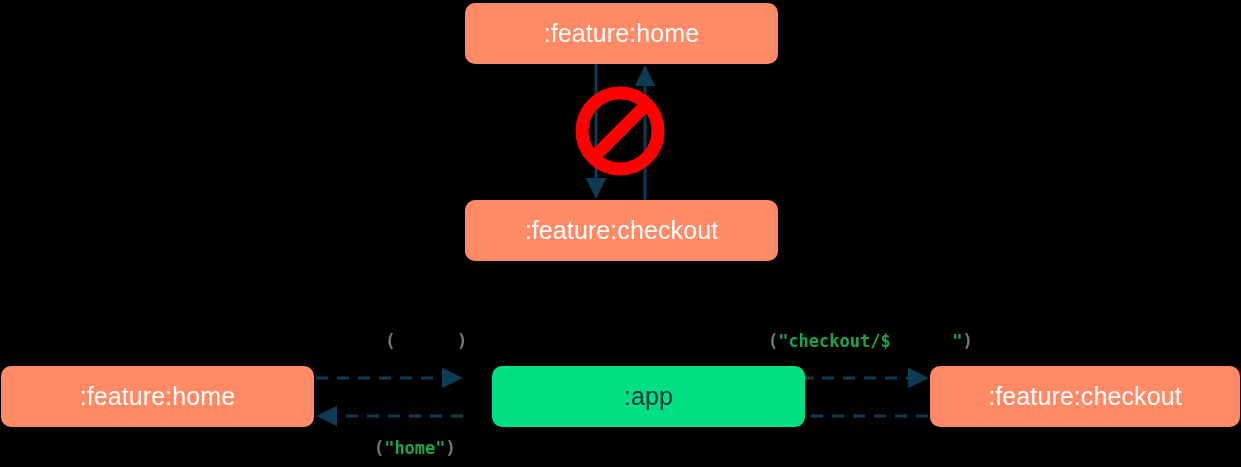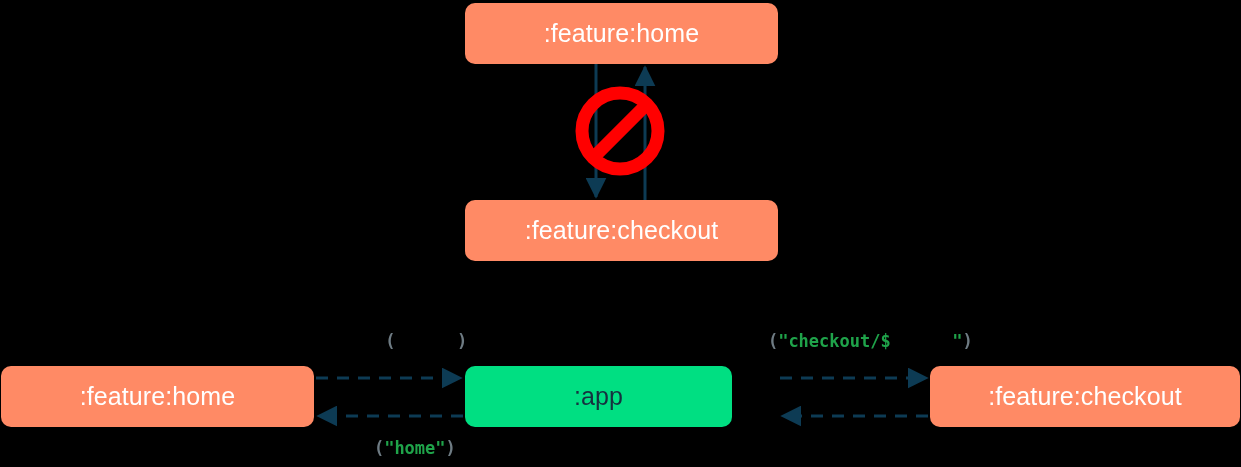--- a/index.html
+++ b/index.html
@@ -12,21 +12,21 @@
         justify-content:center;box-sizing:border-box;}
   .node .lbl{font-size:25px;line-height:1;letter-spacing:.1px;white-space:nowrap;}
   .node.salmon{background:#FF8A65;}
   .node.salmon .lbl{color:#FFFFFF;}
   .node.green{background:#00DF82;}
   .node.green .lbl{color:#16313F;}
 
   #n-home-top     {left:465px;top:3px;  width:313px;height:61px;}
   #n-checkout-top {left:465px;top:200px;width:313px;height:61px;}
   #n-home-bot     {left:1px;  top:366px;width:313px;height:61px;}
-  #n-app          {left:465px;top:366px;width:267px;height:61px;}
+  #n-app          {left:492px;top:366px;width:313px;height:61px;}
   #n-checkout-bot {left:930px;top:366px;width:310px;height:61px;}
 
   
   .wires{position:absolute;inset:0;width:1241px;height:467px;}
 
   
   .edge-label{position:absolute;white-space:nowrap;
               font-family:"DejaVu Sans Mono","Liberation Mono",monospace;
               font-size:17px;font-weight:700;line-height:1;}
   .tok-punc{color:#6E7B83;}

